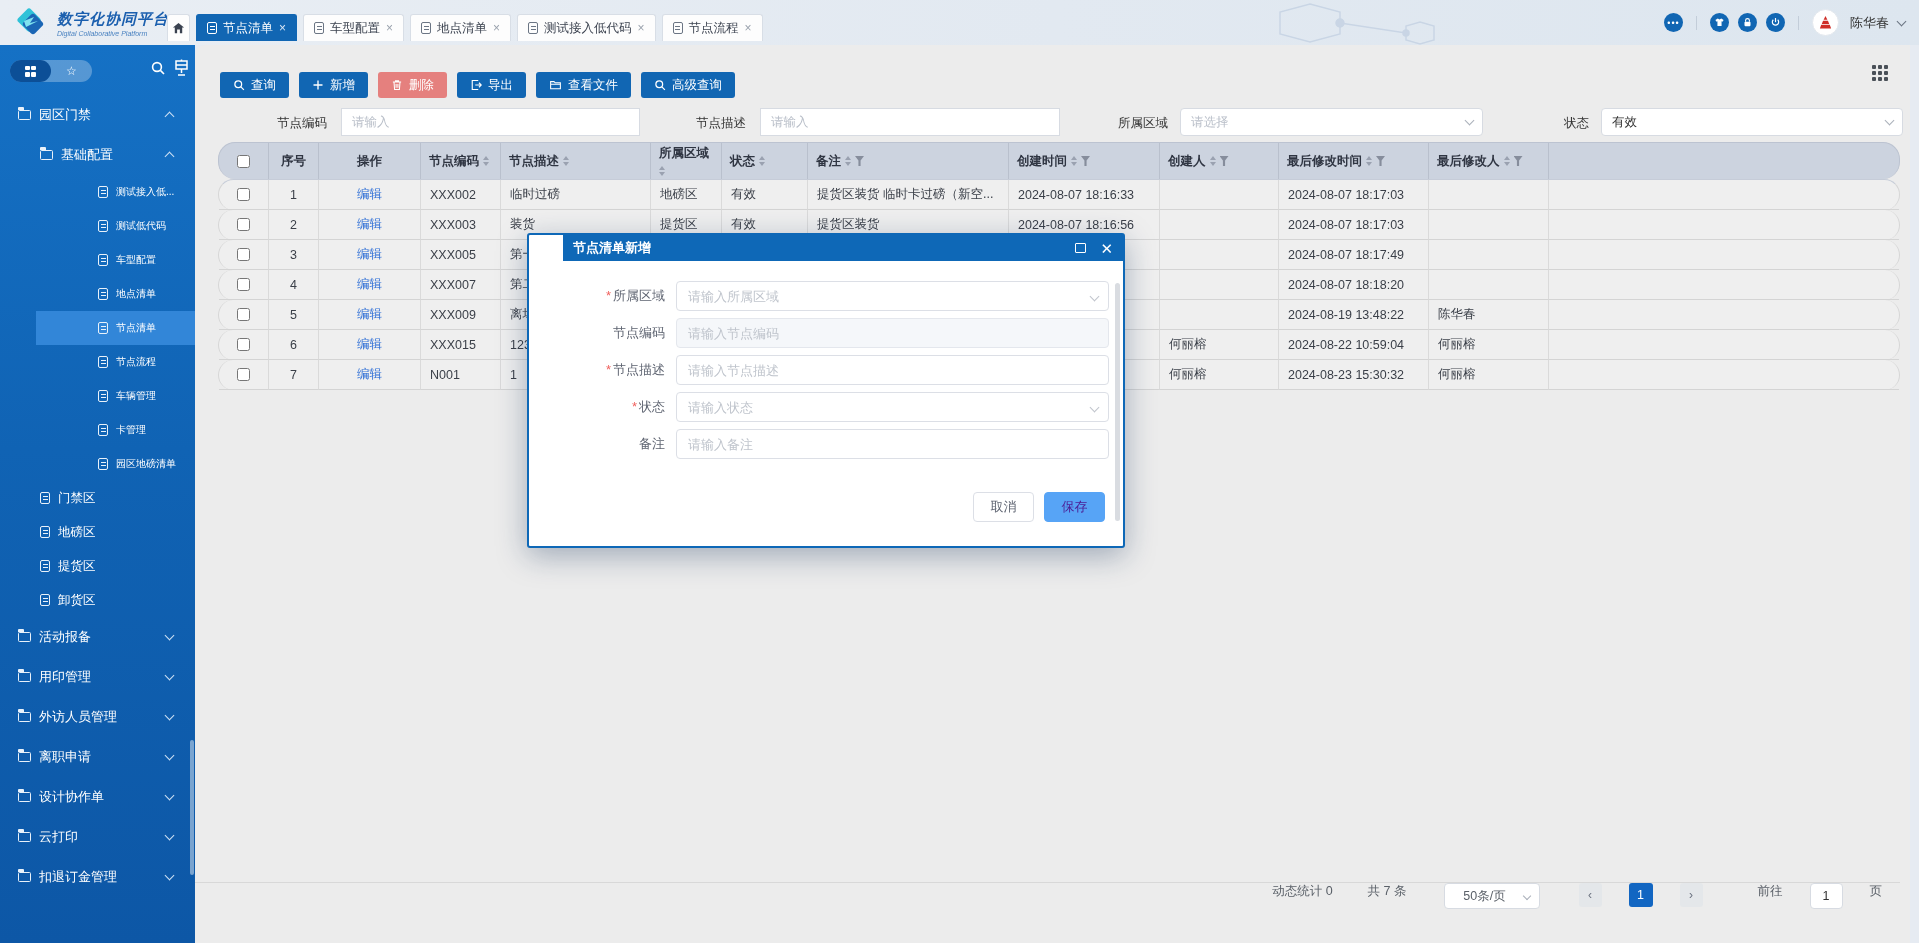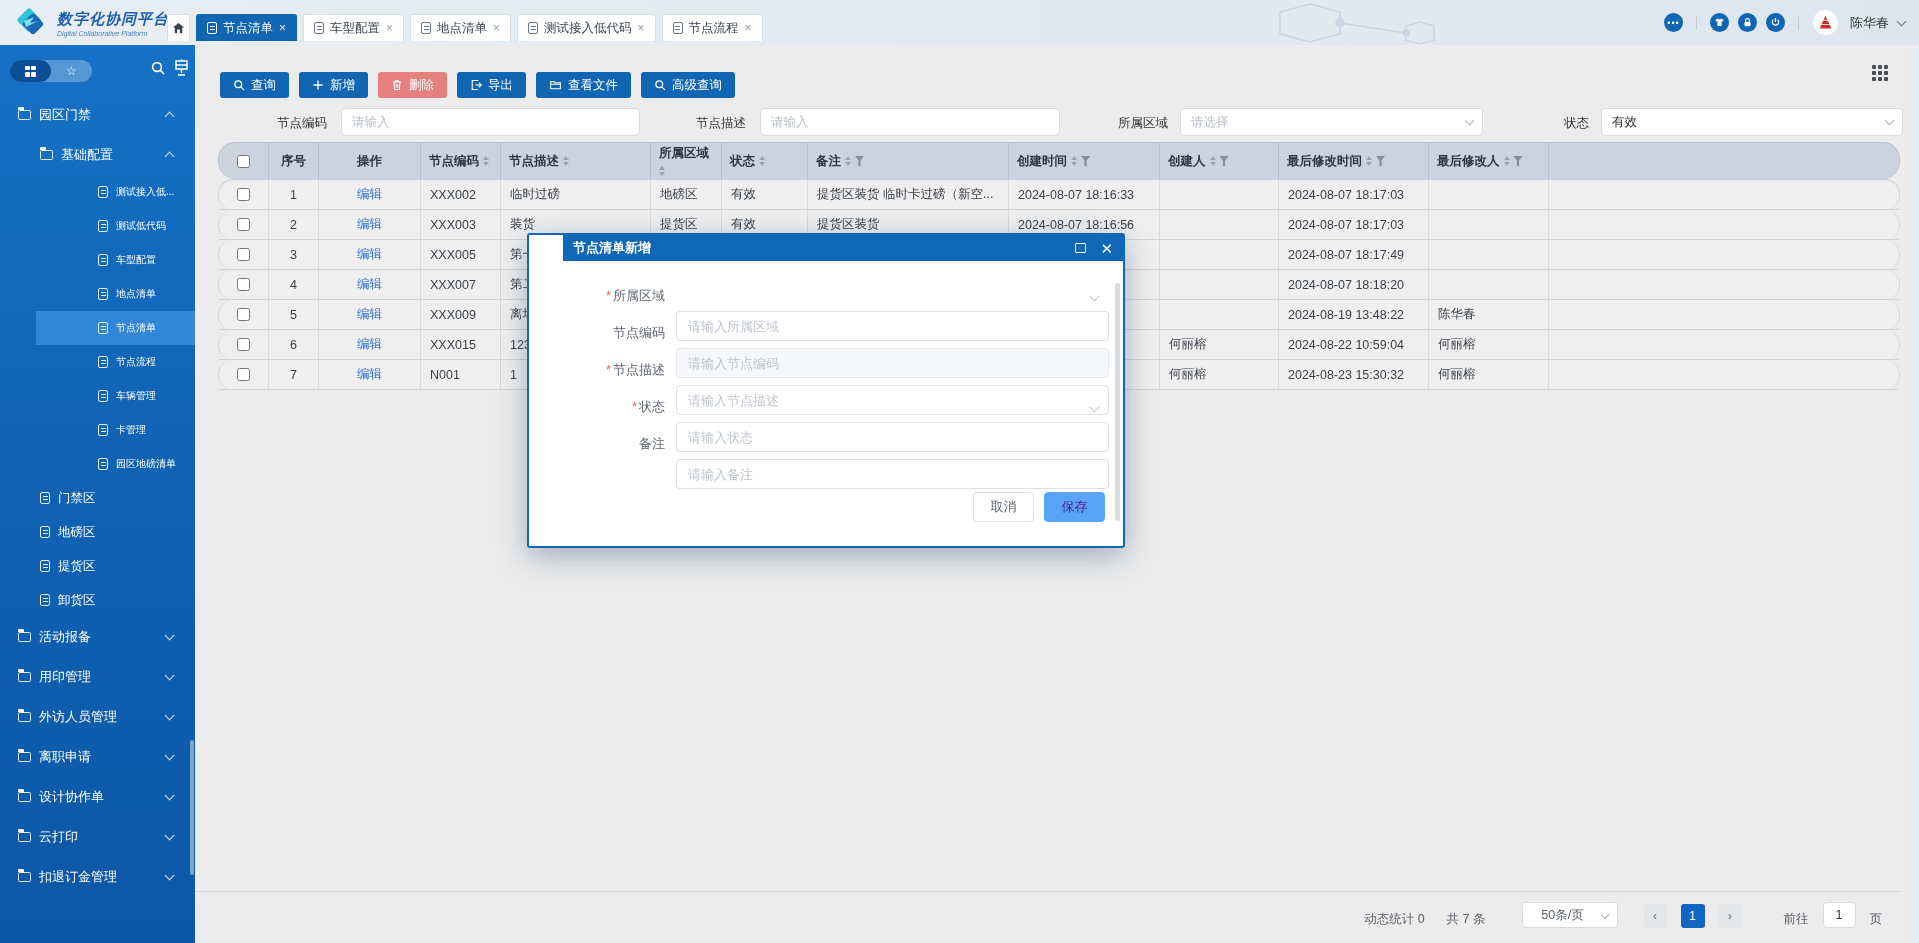--- a/index.html
+++ b/index.html
@@ -70,21 +70,21 @@
   .toolbar { position:absolute; left:25px; top:16px; display:flex; gap:10px; }
   .btn { height:26px; display:flex; align-items:center; gap:6px; padding:0 13px; background:#1166b3; color:#fff;
     font-size:12.5px; border:none; border-radius:3px; cursor:pointer; font-family:inherit;margin-top:11px; }
   .btn.danger { background:#e5807e; }
   .btn svg { display:block; }
   .gridview { position:absolute; right:22px; top:20px; width:16px; height:16px; display:grid; grid-template-columns:repeat(3,1fr); gap:2px; cursor:pointer; }
   .gridview i { background:#4a5058; border-radius:1px; }
 
   .filters { position:absolute; left:0; top:63px; width:100%; height:28px; font-size:12.5px; color:#333; }
   .f-label { position:absolute; top:7px; }
-  .f-input { position:absolute; top:0; height:28px; background:#fff; border:1px solid #d7dbe2; border-radius:5px;
+  .f-input { position:absolute; top:0; height:28px; background:#fff; border:1px solid #d7dbe2; border-radius:0;
     font-size:12.5px; color:#333; padding:0 10px; font-family:inherit; }
   .f-input::placeholder { color:#b8bec8; }
   .f-select { position:absolute; top:0; height:28px; background:#fff; border:1px solid #d7dbe2; border-radius:4px;
     display:flex; align-items:center; padding:0 10px; cursor:pointer; }
   .f-select .ph { color:#b8bec8; } .f-select .val { color:#333; }
   .f-select .sel-chev { position:absolute; right:9px; top:10px; width:7px; height:7px; border-right:1.4px solid #aab0ba; border-bottom:1.4px solid #aab0ba; transform:rotate(45deg); margin-top:-2px; }
 
   
   .table { position:absolute; left:23px; top:97px; width:1682px; --cols:50px 50px 102px 80px 150px 71px 86px 201px 151px 119px 150px 120px auto; }
   .trow { display:grid; grid-template-columns:var(--cols);border-radius:17px; }
@@ -99,22 +99,22 @@
     border-right:1px solid #dadada; border-bottom:1px solid #d4d4d4; white-space:nowrap; overflow:hidden; }
   .td:last-child { border-right:none; }
   .edit-link { color:#2f6fd6; cursor:pointer; }
   .sorts { display:inline-flex; flex-direction:column; gap:2px; }
   .sorts i { width:0; height:0; border-left:3.5px solid transparent; border-right:3.5px solid transparent; }
   .sorts .su { border-bottom:4px solid #9aa1b0; } .sorts .sd { border-top:4px solid #9aa1b0; }
   .funnel { width:9px; height:10px; background:#868d9c; clip-path:polygon(0 0,100% 0,62% 45%,62% 100%,38% 100%,38% 45%); }
   input[type=checkbox] { width:13px; height:13px; accent-color:#1166b3; cursor:pointer; }
 
   
-  .pagebar { position:absolute; left:0; bottom:15px; width:1705px; height:37px; border-top:1px solid #d8d8d8;
-    display:flex; align-items:flex-end; justify-content:flex-end; gap:14px; padding-right:18px; font-size:12.5px; color:#5a6068; }
+  .pagebar { position:absolute; left:0; bottom:24px; width:1705px; height:37px; border-top:1px solid #d8d8d8;
+    display:flex; align-items:flex-start; justify-content:flex-end; gap:27px; padding-right:18px; font-size:12.5px; color:#5a6068; }
   .stats { margin-right:8px; }
   .psize { position:relative; width:96px; height:26px; background:#fff; border:1px solid #d7dbe2; border-radius:4px;
     display:flex; align-items:center; justify-content:center; padding-right:14px; cursor:pointer; }
   .psize .sel-chev { position:absolute; right:9px; top:9px; width:6px; height:6px; border-right:1.3px solid #aab0ba; border-bottom:1.3px solid #aab0ba; transform:rotate(45deg); }
   .pbtn { width:23px; height:24px; background:#e4e7ea; border-radius:3px; display:flex; align-items:center; justify-content:center;
     color:#6b7280; cursor:pointer; font-size:12px; }
   .pnum { width:24px; height:24px; background:#1266c2; border-radius:3px; color:#fff; display:flex; align-items:center; justify-content:center; cursor:pointer; }
   .goto { margin-left:28px; }
   .goto-input { width:33px; height:26px; border:1px solid #d7dbe2; border-radius:4px; background:#fff; text-align:center;
     font-size:12.5px; color:#333; font-family:inherit; }
@@ -125,21 +125,21 @@
   .dlg-head { height:26px; background:#0e68b7; display:flex; align-items:center; color:#fff; padding:0 10px; }
   .dlg-title { font-size:13px; font-weight:bold; flex:1; }
   .dlg-max { width:11px; height:10px; border:1.4px solid #fff; border-radius:1px; margin-right:14px; cursor:pointer; }
   .dlg-close { color:#fff; font-size:15px; line-height:1; cursor:pointer; }
   .dlg-body { position:relative; padding-top:20px; height:287px; }
   .frow { display:flex; align-items:center; margin-bottom:7px; }
   .flabel { width:113px; text-align:right; font-size:13px; color:#5d6370; padding-right:11px; flex:0 0 auto; }
   .req { color:#f0615e; margin-right:2px; }
   .ffield { position:relative; width:433px; height:30px; }
   .ffield input { width:100%; height:100%; border:1px solid #dcdfe6; border-radius:4px; padding:0 11px;
-    font-size:13px; color:#333; font-family:inherit; background:#fff;margin-top:30px; }
+    font-size:13px; color:#333; font-family:inherit; background:#fff; }
   .ffield input::placeholder { color:#bfc4cc; }
   .ffield input:disabled { background:#f5f7fa; border-color:#e4e7ed; }
   .ffield .sel-chev { position:absolute; right:11px; top:12px; width:7px; height:7px; border-right:1.4px solid #c0c4cc; border-bottom:1.4px solid #c0c4cc; transform:rotate(45deg); pointer-events:none; }
   .dlg-foot { position:absolute; right:18px; bottom:26px; display:flex; gap:10px; }
   .dbtn { width:61px; height:30px; border-radius:4px; font-size:13px; cursor:pointer; font-family:inherit; }
   .dbtn.cancel { background:#fff; border:1px solid #dcdfe6; color:#5d6370; }
   .dbtn.save { background:#57a4f6; border:1px solid #57a4f6; color:#4c1d95; }
   .dlg-scroll { position:absolute; right:3px; top:48px; width:5px; height:238px; background:#d9dce1; border-radius:3px; }
 </style>
 </head>
@@ -645,21 +645,21 @@
           <div class="td">2024-08-23 15:30:32</div>
           <div class="td">何丽榕</div>
           <div class="td"></div>
         </div>
       </div>
     </div>
 
     <div class="pagebar">
       <span class="stats">动态统计 0</span>
       <span>共 7 条</span>
-      <div class="psize" style="margin-left:22px;">
+      <div class="psize" style="margin-left:10px;">
         <span>50条/页</span>
         <span class="sel-chev"></span>
       </div>
       <span class="pbtn" style="margin-left:12px;">‹</span>
       <span class="pnum">1</span>
       <span class="pbtn">›</span>
       <span class="goto">前往</span>
       <input class="goto-input" value="1" style="">
       <span>页</span>
     </div>

